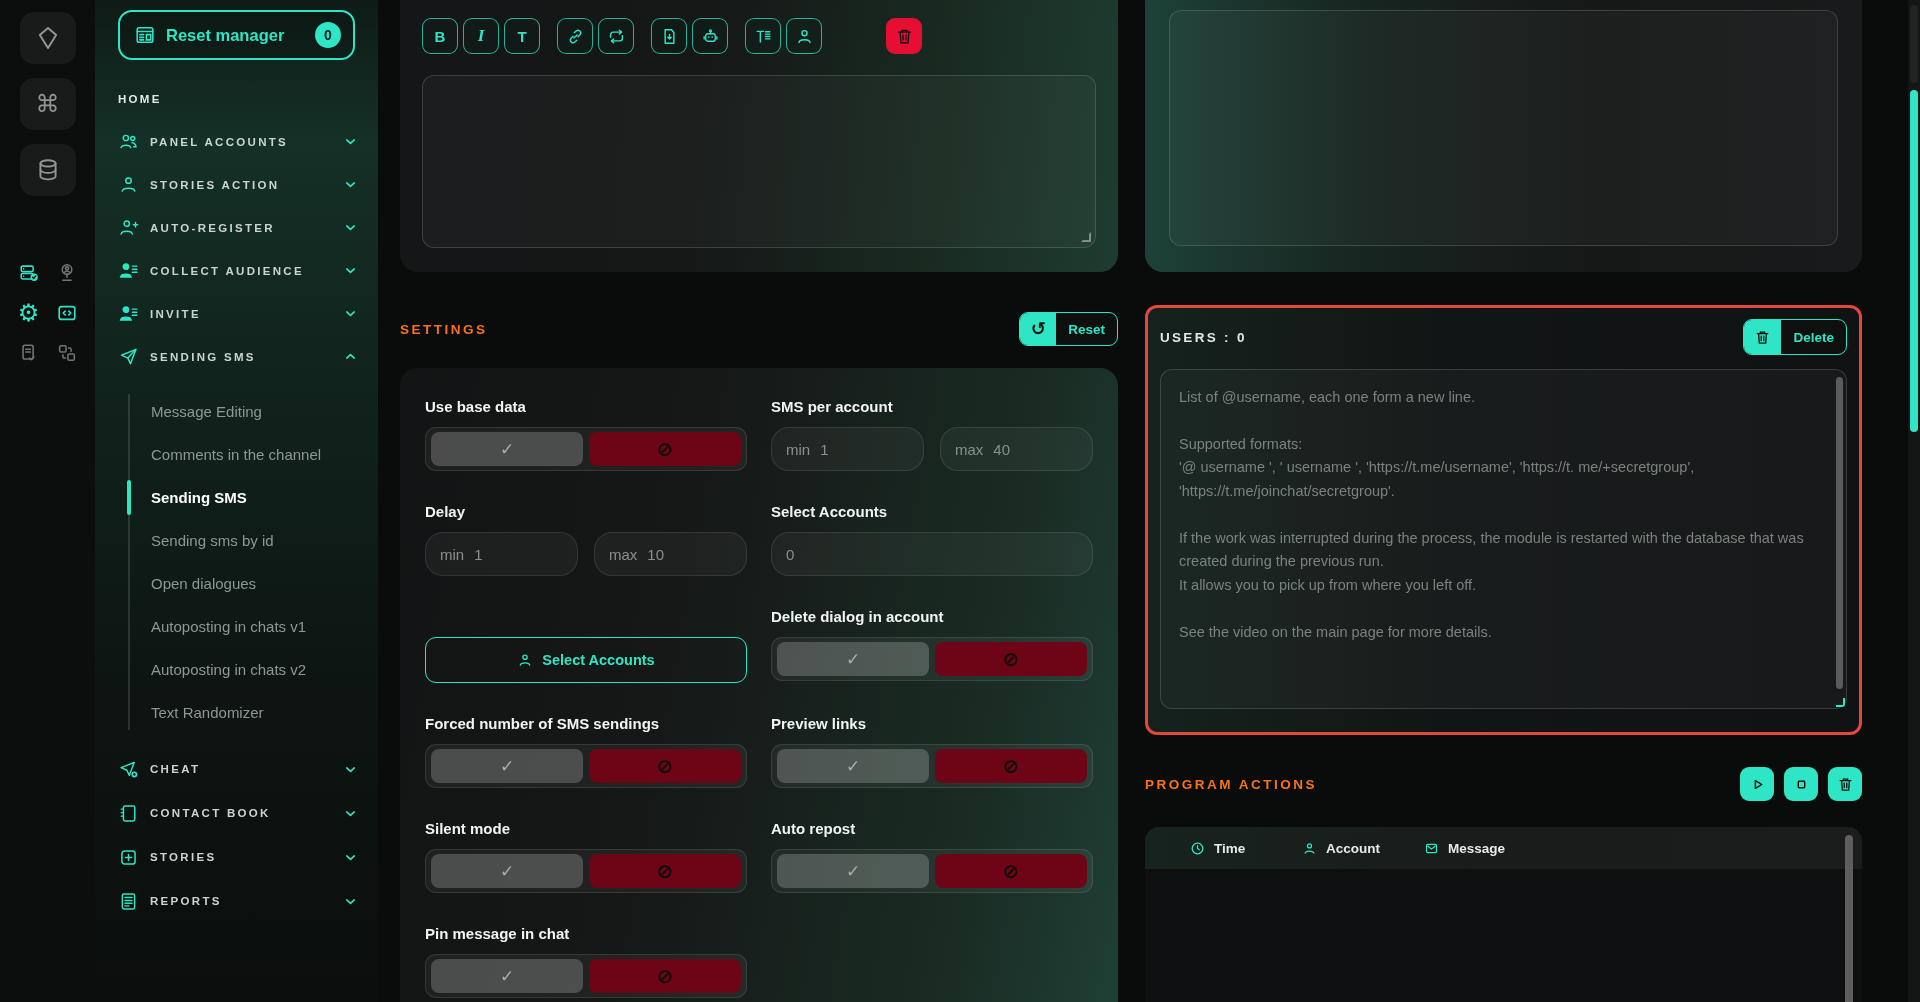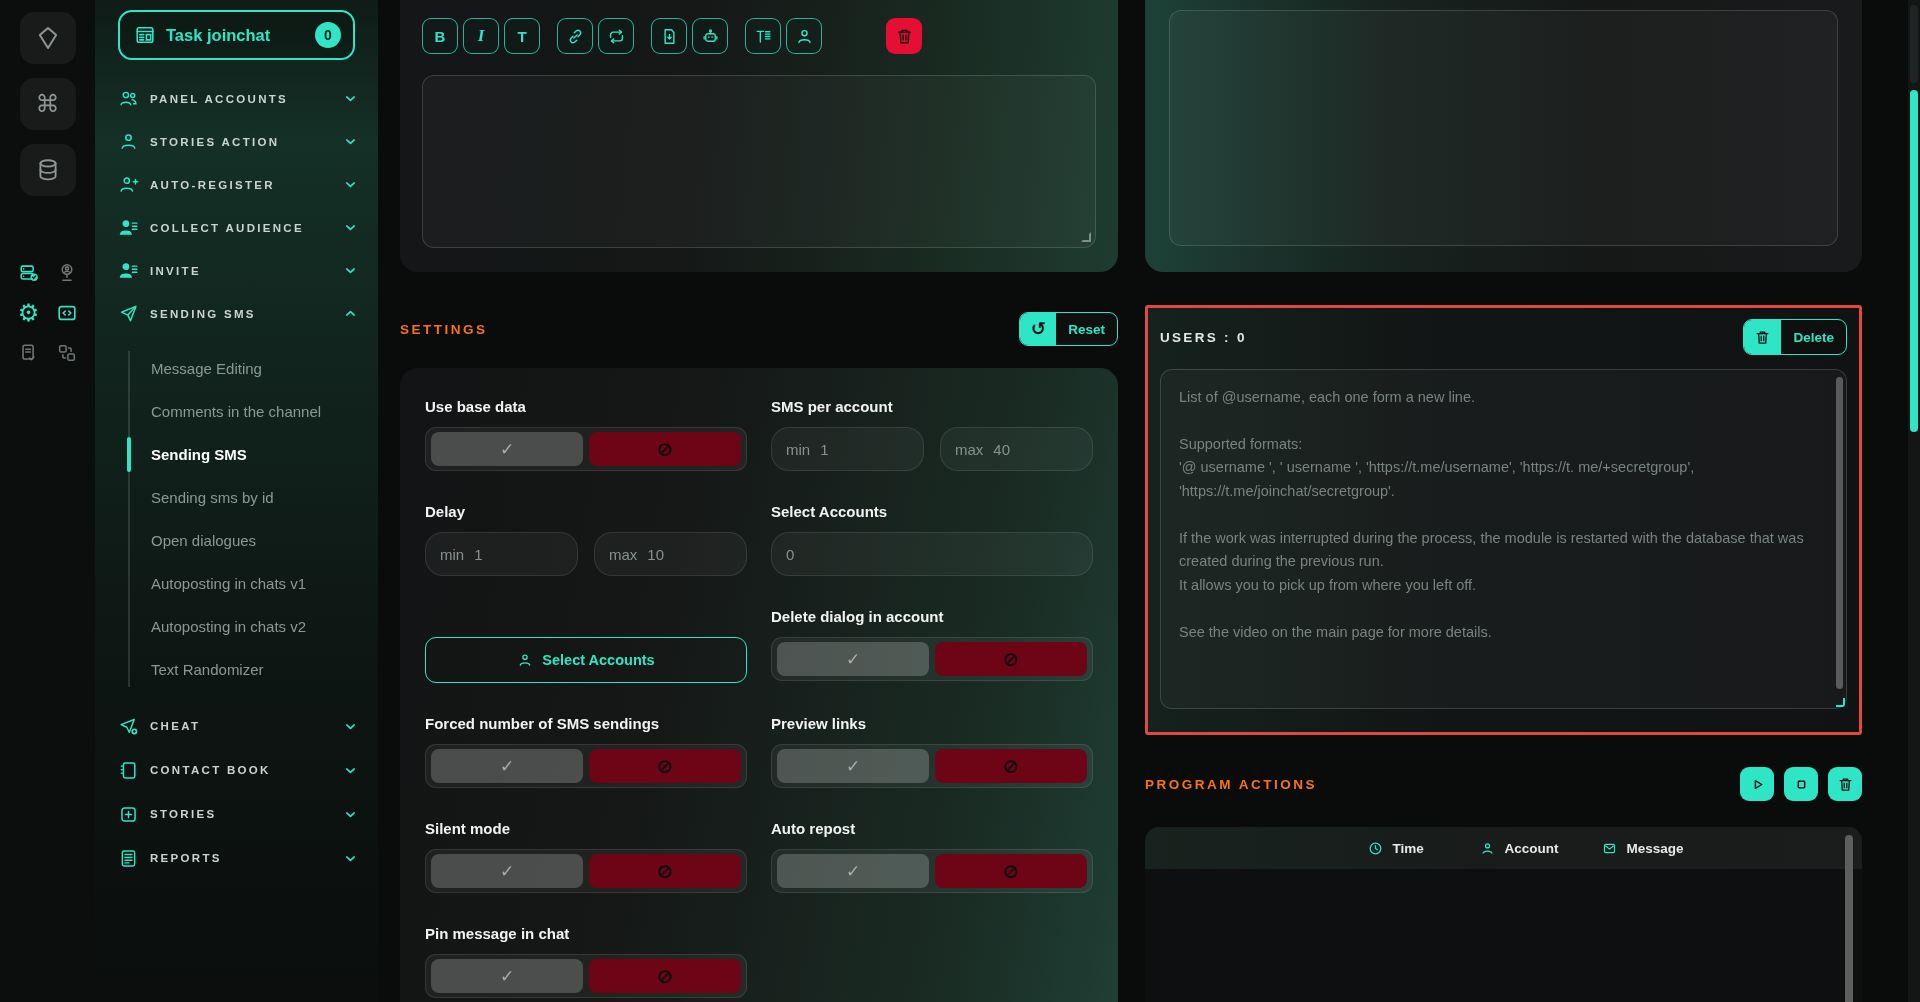--- a/index.html
+++ b/index.html
@@ -98,42 +98,42 @@
   .inp .suffix { margin-left:auto; }
   .btn-outline { width:100%; height:46px; border:1.6px solid #2ee6c6; border-radius:11px; background:transparent;
     color:#2ee6c6; font-weight:700; font-size:14.5px; display:flex; align-items:center; justify-content:center;
     gap:9px; cursor:pointer; }
 
   
   .card-compose { margin-top:-16px; height:288px; border-radius:18px; padding:26px 24px;
     background:linear-gradient(90deg,#1d4138 0%,#17241f 32%,#161818 62%,#191a1b 100%); }
   .ta-compose { height:236px; }
 
-  .users-box { margin-top:33px; height:430px; border:3px solid #e2483d; border-radius:3px;
+  .users-box { margin-top:33px; height:430px; border:3px solid #e2483d; border-radius:12px;
     padding:11px 12px 12px; position:relative;
     background:linear-gradient(90deg,#15221d 0%,#121515 42%,#101213 100%); }
   .users-head { display:flex; align-items:center; height:36px; }
   .users-title { font-size:13.5px; font-weight:700; letter-spacing:2.3px; color:#e3e7e5; }
   .users-ta-wrap { position:relative; margin-top:14px; height:340px; }
   .ta-users { height:100%; border-radius:8px; border:1px solid rgba(255,255,255,0.07);
     background:rgba(255,255,255,0.02); padding:22px 24px; line-height:1.62; }
   .ta-users::placeholder { color:#79837f; opacity:1; }
   .users-scroll { position:absolute; right:4px; top:8px; width:7px; height:312px; border-radius:4px;
     background:#585d5b; }
   .users-corner { position:absolute; right:2px; bottom:2px; width:9px; height:9px;
     border-right:2px solid #2ee6c6; border-bottom:2px solid #2ee6c6; border-bottom-right-radius:3px; }
 
   .pa-head { margin-top:30px; height:38px; display:flex; align-items:center; }
   .pa-btns { margin-left:auto; display:flex; gap:10px; }
   .pa-btn { width:34px; height:34px; border-radius:9px; background:#2ee6c6; color:#0c1311;
     display:flex; align-items:center; justify-content:center; cursor:pointer; }
 
   .table { margin-top:24px; height:300px; border-radius:14px; background:#0e0f10; position:relative; overflow:hidden; }
   .thead { height:42px; display:flex; align-items:center; padding-left:45px;
-    background:linear-gradient(90deg,#17231e 0%,#191c1b 45%,#1b1d1d 100%);justify-content:center; }
+    background:linear-gradient(90deg,#17231e 0%,#191c1b 45%,#1b1d1d 100%); }
   .th { display:flex; align-items:center; color:#e7eae9; font-size:13.5px; font-weight:600; }
   .th .th-ico { color:#2ee6c6; margin-right:9px; }
   .th-time { width:112px; } .th-account { width:122px; }
   .tbl-scroll { position:absolute; right:9px; top:8px; width:8px; bottom:-6px; border-radius:5px; background:#5e5e5e; }
 
   
   .page-sb { position:absolute; right:0; top:0; width:12px; height:100%; background:#141616; z-index:5; }
   .page-sb .sb-top { position:absolute; left:2px; top:5px; width:8px; height:78px; border-radius:4px; background:#202323; }
   .page-sb .sb-thumb { position:absolute; left:2px; top:90px; width:8px; height:342px; border-radius:4px; background:#2ee6c6; }
 </style>
@@ -209,25 +209,28 @@
   <nav class="sidebar">
     <div class="tm-btn">
       <span class="ico">
         <svg width="22" height="22" viewBox="0 0 24 24" fill="none" stroke="currentColor" stroke-width="1.7" stroke-linecap="round">
             <rect x="3.5" y="4" width="17" height="16" rx="2"></rect>
             <path d="M3.5 8.2h17"></path>
             <path d="M6.3 11.6h4.2M6.3 14.6h4.2M6.3 17.3h4.2"></path>
             <path d="M13.5 11.6h4.7v5.7h-4.7z"></path>
           </svg>
       </span>
-      <span class="tm-label">Task joinchat</span>
+      <span class="tm-label">Reset manager</span>
       <span class="tm-badge">0</span>
     </div>
 
     <div class="menu">
+      <div class="menu-item noicon">
+        <span class="mi-label">HOME</span>
+      </div>
 
       <div class="menu-item">
         <svg class="mi-icon" viewBox="0 0 24 24" fill="none" stroke="currentColor" stroke-width="1.7" stroke-linecap="round">
             <circle cx="9" cy="8" r="3"></circle>
             <path d="M3.5 19c.9-3.6 10.1-3.6 11 0"></path>
             <circle cx="16.8" cy="8.6" r="2.3"></circle>
             <path d="M16.2 13.4c2.6.3 4 1.7 4.3 4.6h-2.6"></path>
           </svg>
         <span class="mi-label">PANEL ACCOUNTS</span>
         <svg class="chev" width="15" height="15" viewBox="0 0 24 24" fill="none" stroke="currentColor" stroke-width="2.6" stroke-linecap="round" stroke-linejoin="round">

